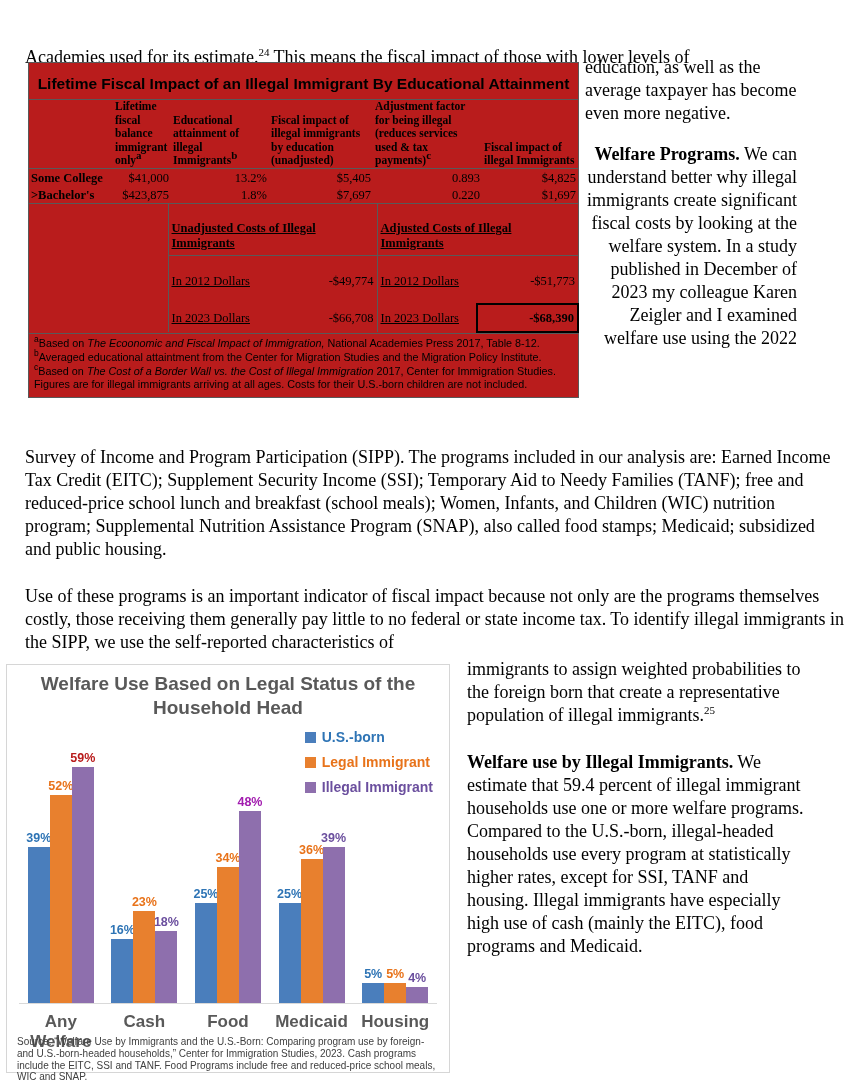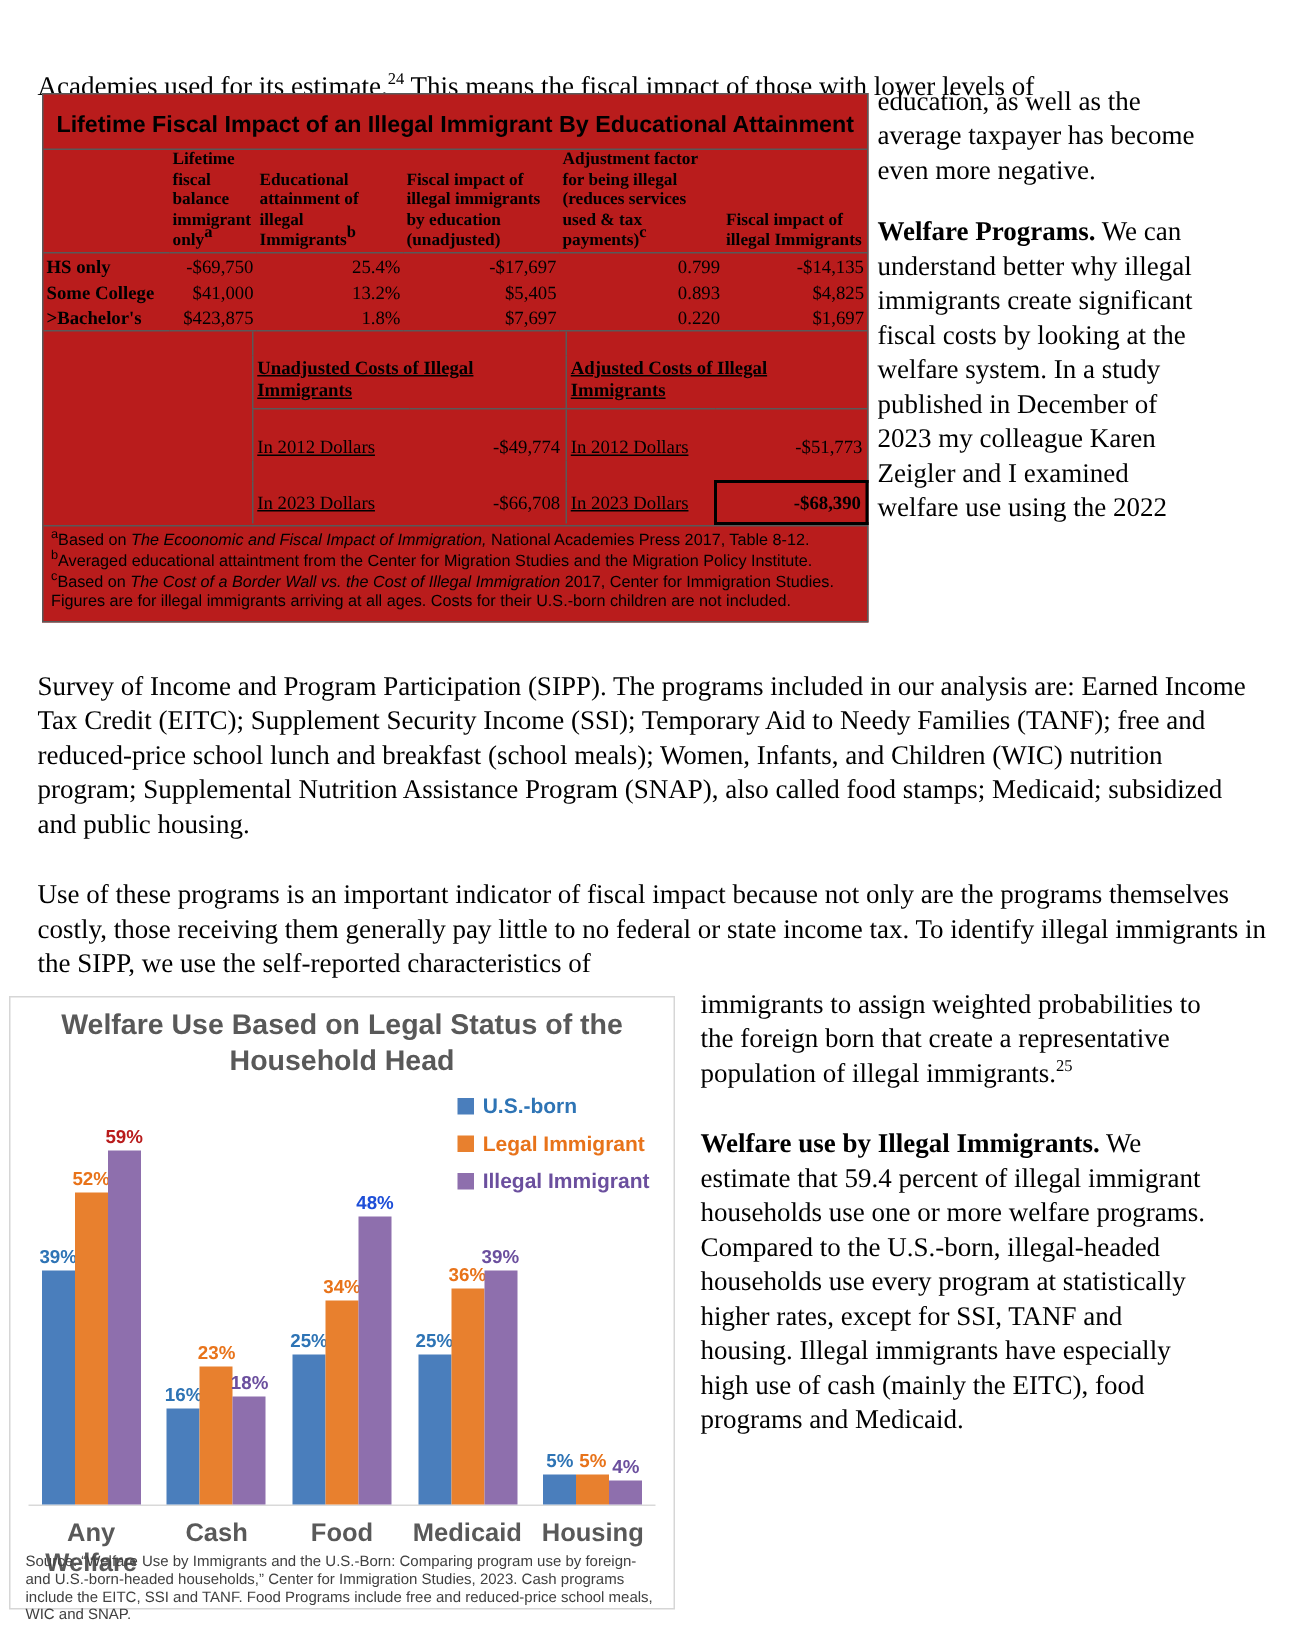--- a/index.html
+++ b/index.html
@@ -4,21 +4,21 @@
 <style>
   html,body{margin:0;padding:0;background:#fff;}
   .page{position:relative;width:860px;height:1092px;background:#fff;overflow:hidden;
         font-family:"Liberation Serif",serif;color:#000;}
   .bodytext{font-size:18px;line-height:23px;}
   sup{font-size:11px;line-height:0;}
 
   
   #para-top{position:absolute;left:25px;top:28px;width:815px;}
   #right-col-1{position:absolute;left:585px;top:56px;width:212px;}
-  #right-col-1 .para2{}
+  #right-col-1 .para2{text-align:right;}
   #para-mid-1{position:absolute;left:25px;top:446px;width:820px;}
   #para-mid-2{position:absolute;left:25px;top:585px;width:820px;}
   #right-col-2{position:absolute;left:467px;top:658px;width:345px;}
   #right-col-2 .para2{margin-top:24px;}
 
   
   #fiscal-block{position:absolute;left:28px;top:62px;width:549px;border:1px solid #595959;background:#b91c1c;}
   .ft-title{font-family:"Liberation Sans",sans-serif;font-weight:bold;font-size:15.5px;
             text-align:center;padding:12px 4px 6px 4px;border-bottom:1px solid #595959;}
   table.ft{border-collapse:collapse;width:100%;table-layout:fixed;}
@@ -85,28 +85,20 @@
           <th></th>
           <th><span>Lifetime fiscal balance immigrant only</span><sup>a</sup></th>
           <th><span>Educational attainment of illegal Immigrants</span><sup>b</sup></th>
           <th><span>Fiscal impact of illegal immigrants by education (unadjusted)</span></th>
           <th><span>Adjustment factor for being illegal (reduces services used &amp; tax payments)</span><sup>c</sup></th>
           <th><span>Fiscal impact of illegal Immigrants</span></th>
         </tr>
       </thead>
       <tbody class="ft-body">
         <tr>
-          <td class="ft-rowlabel">HS only</td>
-          <td class="ft-num">-$69,750</td>
-          <td class="ft-num">25.4%</td>
-          <td class="ft-num">-$17,697</td>
-          <td class="ft-num">0.799</td>
-          <td class="ft-num">-$14,135</td>
-        </tr>
-        <tr>
           <td class="ft-rowlabel">Some College</td>
           <td class="ft-num">$41,000</td>
           <td class="ft-num">13.2%</td>
           <td class="ft-num">$5,405</td>
           <td class="ft-num">0.893</td>
           <td class="ft-num">$4,825</td>
         </tr>
         <tr>
           <td class="ft-rowlabel">&gt;Bachelor's</td>
           <td class="ft-num">$423,875</td>
@@ -228,21 +220,21 @@
         <div class="group">
           <div class="barwrap">
             <div class="barlbl" style="color: rgb(46, 116, 181);">25%</div>
             <div class="bar" style="height: 100px; background: rgb(74, 126, 188);"></div>
           </div>
           <div class="barwrap">
             <div class="barlbl" style="color: rgb(232, 115, 26);">34%</div>
             <div class="bar" style="height: 136px; background: rgb(232, 128, 46);"></div>
           </div>
           <div class="barwrap">
-            <div class="barlbl" style="color: #1d4ed8; margin-top: 12px;">48%</div>
+            <div class="barlbl" style="color: #a21caf; margin-top: 12px;">48%</div>
             <div class="bar" style="height: 192px; background: rgb(142, 111, 173);"></div>
           </div>
         </div>
         <div class="group">
           <div class="barwrap">
             <div class="barlbl" style="color: rgb(46, 116, 181);">25%</div>
             <div class="bar" style="height: 100px; background: rgb(74, 126, 188);"></div>
           </div>
           <div class="barwrap">
             <div class="barlbl" style="color: rgb(232, 115, 26);">36%</div>

